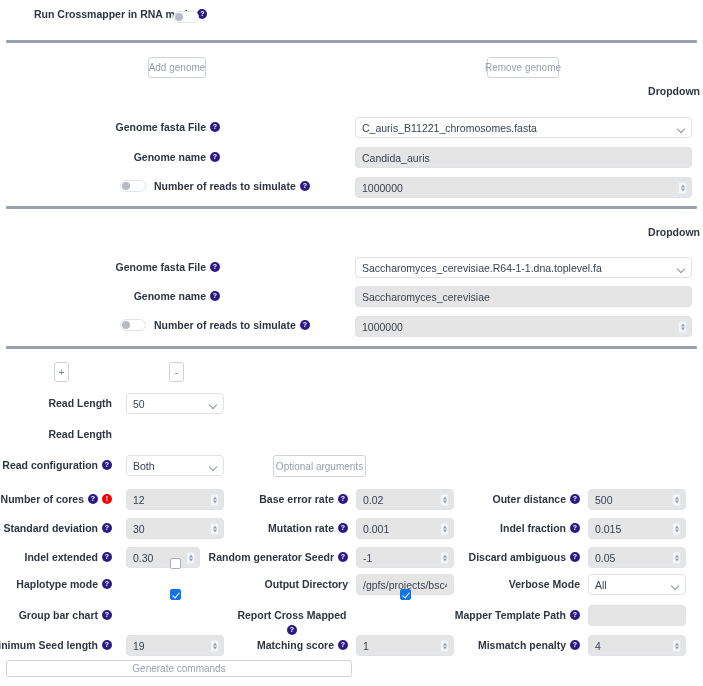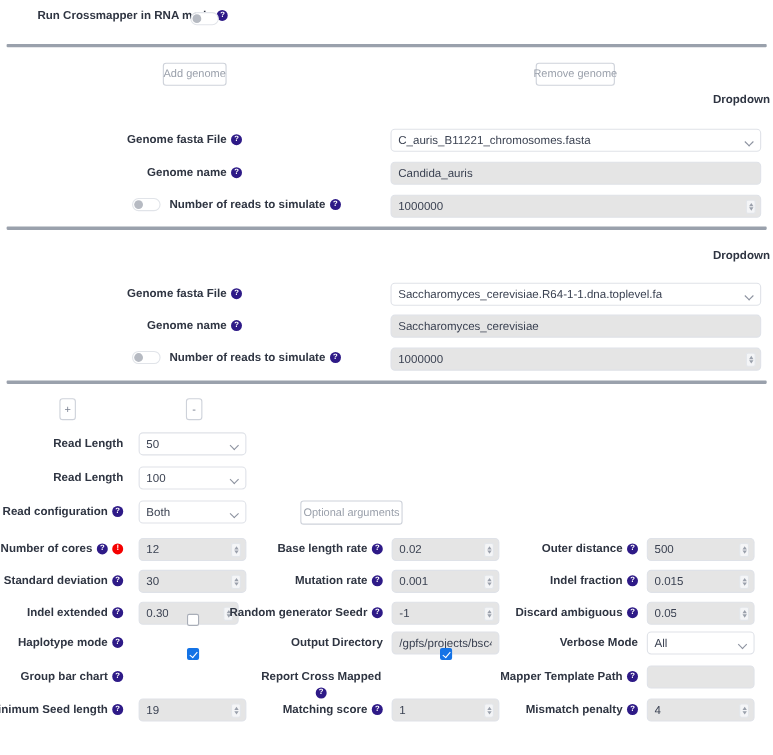--- a/index.html
+++ b/index.html
@@ -294,23 +294,20 @@
   <div class="lbl right" style="position:absolute; left:10px; top:397px; width:102px;">
     <span>Read Length</span>
   </div>
   <div class="sel" style="position:absolute; left:126px; top:393px; width:98px;">
     <span class="txt">50</span>
   </div>
 
   <div class="lbl right" style="position:absolute; left:10px; top:428px; width:102px;">
     <span>Read Length</span>
   </div>
-  <div class="sel" style="position:absolute; left:126px; top:424px; width:98px;">
-    <span class="txt">100</span>
-  </div>
 
   <div class="lbl right" style="position:absolute; left:8px; top:459px; width:104px;">
     <span>Read configuration</span>
     <span class="help">?</span>
   </div>
   <div class="sel" style="position:absolute; left:126px; top:455px; width:98px;">
     <span class="txt">Both</span>
   </div>
 
   <div class="btn btn-sm" style="position:absolute; left:245px; top:455px; width:93px; height:22px;margin-left:28px;">Optional arguments</div>
@@ -336,21 +333,21 @@
         <span class="txt">30</span>
         <span class="spin">
           <i class="up"></i>
           <i class="dn"></i>
         </span>
       </div>
       <div class="lbl right" style="position: absolute; left: 4px; top: 551px; width: 108px;">
         <span>Indel extended</span>
         <span class="help">?</span>
       </div>
-      <div class="inp" style="position: absolute; left: 126px; top: 547px; width: 91px;">
+      <div class="inp" style="position: absolute; left: 126px; top: 547px; width: 74px;">
         <span class="txt">0.30</span>
         <span class="spin">
           <i class="up"></i>
           <i class="dn"></i>
         </span>
       </div>
       <div class="lbl right" style="position: absolute; left: 4px; top: 578px; width: 108px;">
         <span>Haplotype mode</span>
         <span class="help">?</span>
       </div>
@@ -365,21 +362,21 @@
         <span class="help">?</span>
       </div>
       <div class="inp" style="position: absolute; left: 126px; top: 635px; width: 98px;">
         <span class="txt">19</span>
         <span class="spin">
           <i class="up"></i>
           <i class="dn"></i>
         </span>
       </div>
       <div class="lbl right" style="position: absolute; left: 236px; top: 493px; width: 112px;">
-        <span>Base length rate</span>
+        <span>Base error rate</span>
         <span class="help">?</span>
       </div>
       <div class="inp" style="position: absolute; left: 356px; top: 489px; width: 98px;">
         <span class="txt">0.02</span>
         <span class="spin">
           <i class="up"></i>
           <i class="dn"></i>
         </span>
       </div>
       <div class="lbl right" style="position: absolute; left: 236px; top: 522px; width: 112px;">
@@ -478,14 +475,15 @@
       </div>
       <div class="inp" style="position: absolute; left: 588px; top: 635px; width: 98px;">
         <span class="txt">4</span>
         <span class="spin">
           <i class="up"></i>
           <i class="dn"></i>
         </span>
       </div>
     </div>
 
+  <div class="btn btn-sm" style="position:absolute; left:6px; top:660px; width:346px; height:17px;">Generate commands</div>
 
 </div>
 
 </body></html>

